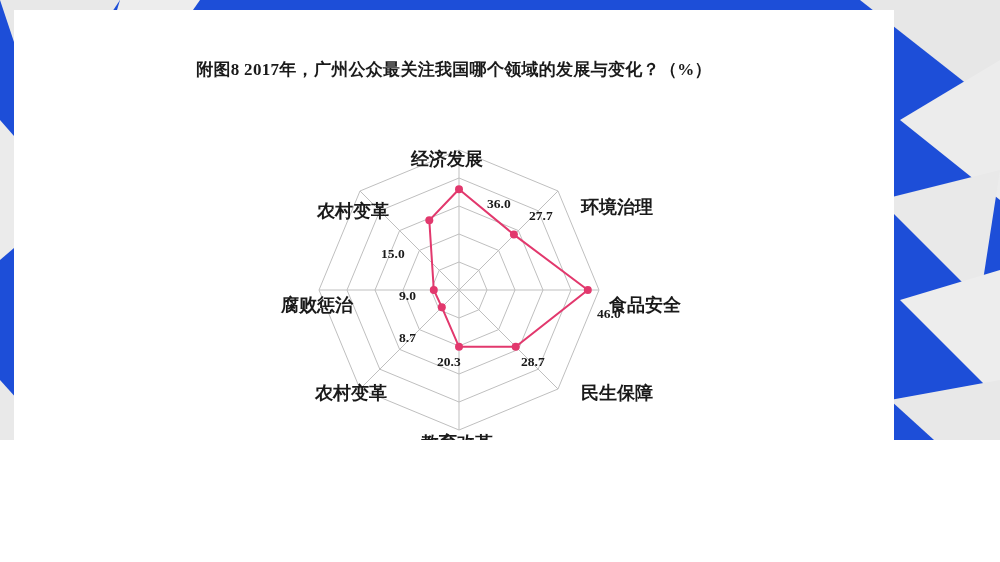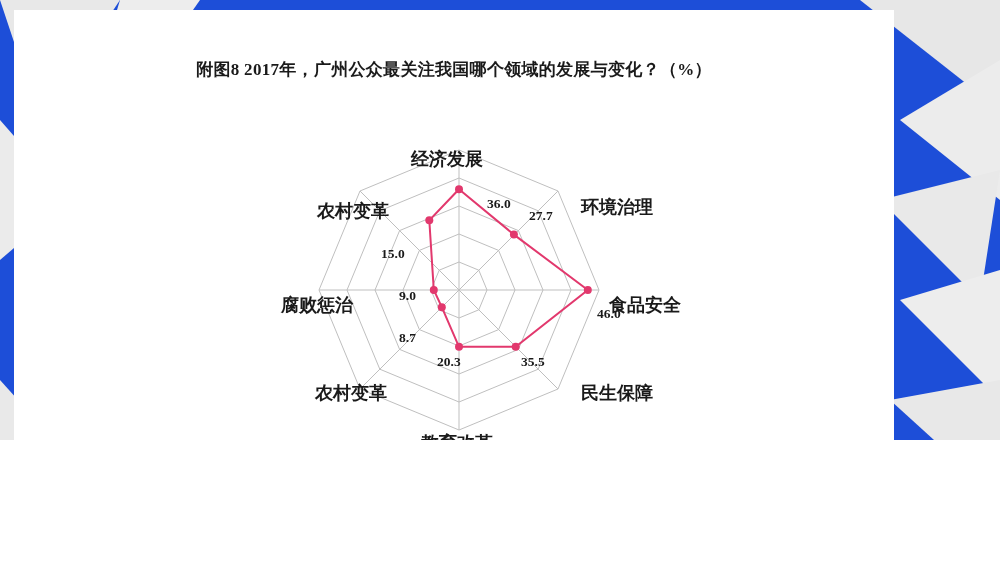--- a/index.html
+++ b/index.html
@@ -149,21 +149,21 @@
       <div class="axis-label" style="left:400px; top:170px;">食品安全</div>
       <div class="axis-label" style="left:372px; top:258px;">民生保障</div>
       <div class="axis-label" style="left:212px; top:308px;">教育改革</div>
       <div class="axis-label" style="left:106px; top:258px;">农村变革</div>
       <div class="axis-label" style="left:72px; top:170px;">腐败惩治</div>
       <div class="axis-label" style="left:108px; top:76px;">农村变革</div>
 
       <div class="value-label" style="left:232px; top:86px;margin-left:46px;">36.0</div>
       <div class="value-label" style="left:320px; top:98px;">27.7</div>
       <div class="value-label" style="left:388px; top:172px;margin-top:24px;">46.0</div>
-      <div class="value-label" style="left:312px; top:244px;">35.5</div>
+      <div class="value-label" style="left:312px; top:244px;">28.7</div>
       <div class="value-label" style="left:228px; top:244px;">20.3</div>
       <div class="value-label" style="left:190px; top:220px;">8.7</div>
       <div class="value-label" style="left:190px; top:178px;">9.0</div>
       <div class="value-label" style="left:172px; top:136px;">15.0</div>
     </div>
 
     <div id="footnote-line"></div>
 
   </div>
 </div>

